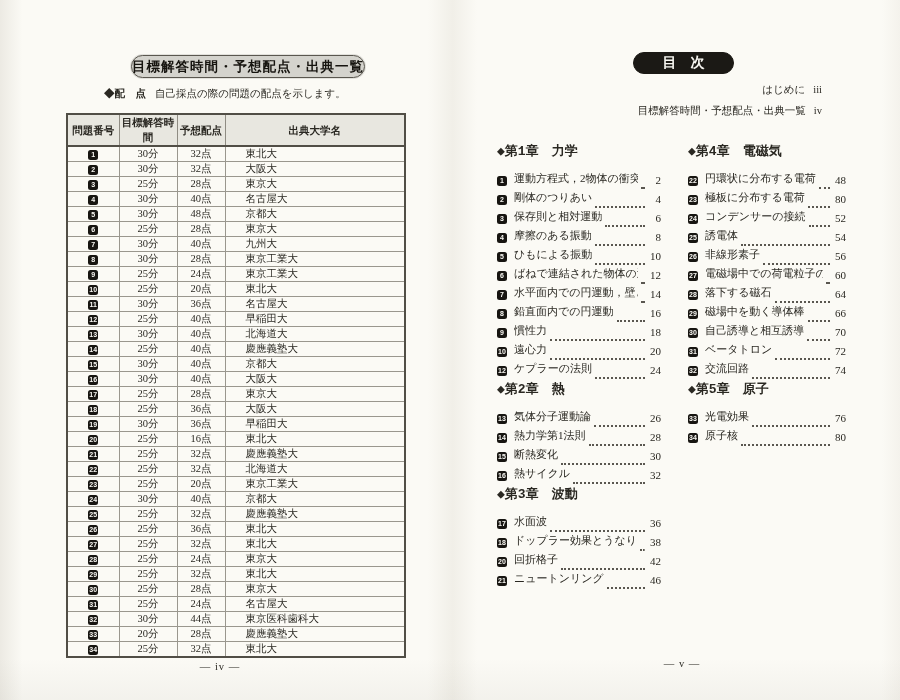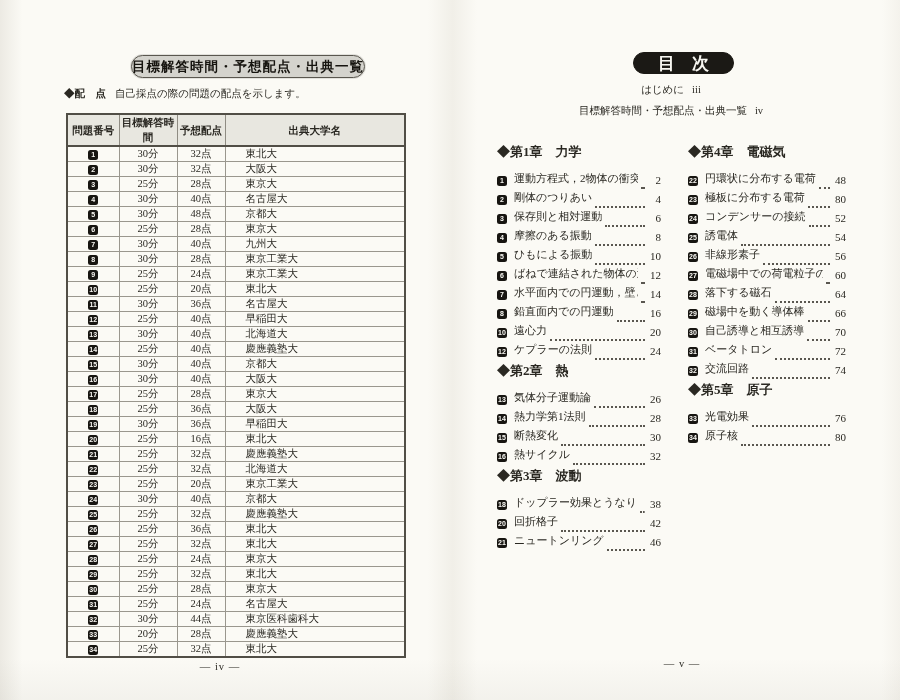--- a/index.html
+++ b/index.html
@@ -16,26 +16,26 @@
     position:absolute;display:flex;align-items:center;justify-content:center;
     font-family:"Liberation Sans","DejaVu Sans",sans-serif;font-weight:bold;
     border-radius:12px;white-space:nowrap;
   }
   #left-title{
     left:131px;top:55px;width:232px;height:21px;font-size:13.5px;letter-spacing:1px;
     background:#d4d3cd;border:1px solid #5a574f;color:#16140f;
     box-shadow:0 0 0 1px rgba(90,87,79,0.15);
   }
   #right-title{
-    left:633px;top:52px;width:99px;height:20px;font-size:17px;
+    left:633px;top:52px;width:99px;height:20px;font-size:14px;
     background:#1b1915;color:#f7f6f1;border:1px solid #1b1915;
   }
   
   #note-line{position:absolute;left:64px;top:87px;font-size:10.5px;}
-  #note-line .note-label{font-weight:bold;font-family:Liberation Serif, serif;margin-right:9px;}
+  #note-line .note-label{font-weight:bold;font-family:Liberation Serif, serif;margin-right:9px;margin-left:40px;}
   #problem-table{
     position:absolute;left:66px;top:113px;width:338px;
     border-collapse:collapse;table-layout:fixed;
     font-size:10.5px;border:2px solid #514e46;
   }
   #problem-table th{
     height:15px;line-height:15px;padding:0;font-weight:bold;
     font-family:"Liberation Sans","DejaVu Sans",sans-serif;
     background:#e8e7e0;border:1px solid #8f8c83;border-bottom:2px solid #514e46;
     text-align:center;font-size:10.5px;
@@ -46,29 +46,29 @@
   }
   #problem-table td.univ{text-align:left;padding-left:20px;}
   .num-badge{
     display:inline-flex;align-items:center;justify-content:center;
     width:10px;height:10px;border-radius:2.5px;background:#171511;color:#fbfaf5;
     font-family:"Liberation Sans","DejaVu Sans",sans-serif;
     font-size:7px;font-weight:bold;line-height:10px;vertical-align:middle;
   }
   
   #front-matter{
-    position:absolute;top:79px;left:520px;width:302px;text-align:center;
+    position:absolute;top:79px;left:520px;width:302px;text-align:right;
     font-size:10.5px;line-height:21px;white-space:nowrap;
   }
   #front-matter .fm-page{margin-left:8px;}
   .toc-col{position:absolute;top:144px;}
   #toc-col-1{left:497px;width:164px;}
   #toc-col-2{left:688px;width:158px;}
   .chapter-heading{
-    font-family:Liberation Serif, serif;
+    font-family:Liberation Mono, monospace;
     font-weight:bold;font-size:13px;height:16px;line-height:16px;
     margin:6px 0 7px 0;white-space:nowrap;
   }
   .chapter:first-child .chapter-heading{margin-top:0;}
   .toc-item{display:flex;align-items:flex-end;height:19px;font-size:11px;white-space:nowrap;}
   .toc-item .num-badge{flex:0 0 auto;margin-right:7px;}
   .toc-item .toc-title{flex:0 1 auto;overflow:hidden;}
   .toc-item .leader{flex:1 1 4px;margin:0 3px;border-bottom:2px dotted #5a5750;transform:translateY(3px);min-width:4px;}
   .toc-item .toc-page{flex:0 0 auto;min-width:13px;text-align:right;}
   
@@ -364,20 +364,26 @@
           <span class="leader"></span>
           <span class="toc-page">14</span>
         </div>
         <div class="toc-item">
           <span class="num-badge">8</span>
           <span class="toc-title">鉛直面内での円運動</span>
           <span class="leader"></span>
           <span class="toc-page">16</span>
         </div>
         <div class="toc-item">
+          <span class="num-badge">9</span>
+          <span class="toc-title">慣性力</span>
+          <span class="leader"></span>
+          <span class="toc-page">18</span>
+        </div>
+        <div class="toc-item">
           <span class="num-badge">10</span>
           <span class="toc-title">遠心力</span>
           <span class="leader"></span>
           <span class="toc-page">20</span>
         </div>
         <div class="toc-item">
           <span class="num-badge">12</span>
           <span class="toc-title">ケプラーの法則</span>
           <span class="leader"></span>
           <span class="toc-page">24</span>
@@ -405,20 +411,26 @@
         </div>
         <div class="toc-item">
           <span class="num-badge">16</span>
           <span class="toc-title">熱サイクル</span>
           <span class="leader"></span>
           <span class="toc-page">32</span>
         </div>
       </div>
       <div class="chapter">
         <div class="chapter-heading">◆第3章　波動</div>
+        <div class="toc-item">
+          <span class="num-badge">17</span>
+          <span class="toc-title">水面波</span>
+          <span class="leader"></span>
+          <span class="toc-page">36</span>
+        </div>
         <div class="toc-item">
           <span class="num-badge">18</span>
           <span class="toc-title">ドップラー効果とうなり</span>
           <span class="leader"></span>
           <span class="toc-page">38</span>
         </div>
         <div class="toc-item">
           <span class="num-badge">20</span>
           <span class="toc-title">回折格子</span>
           <span class="leader"></span>

